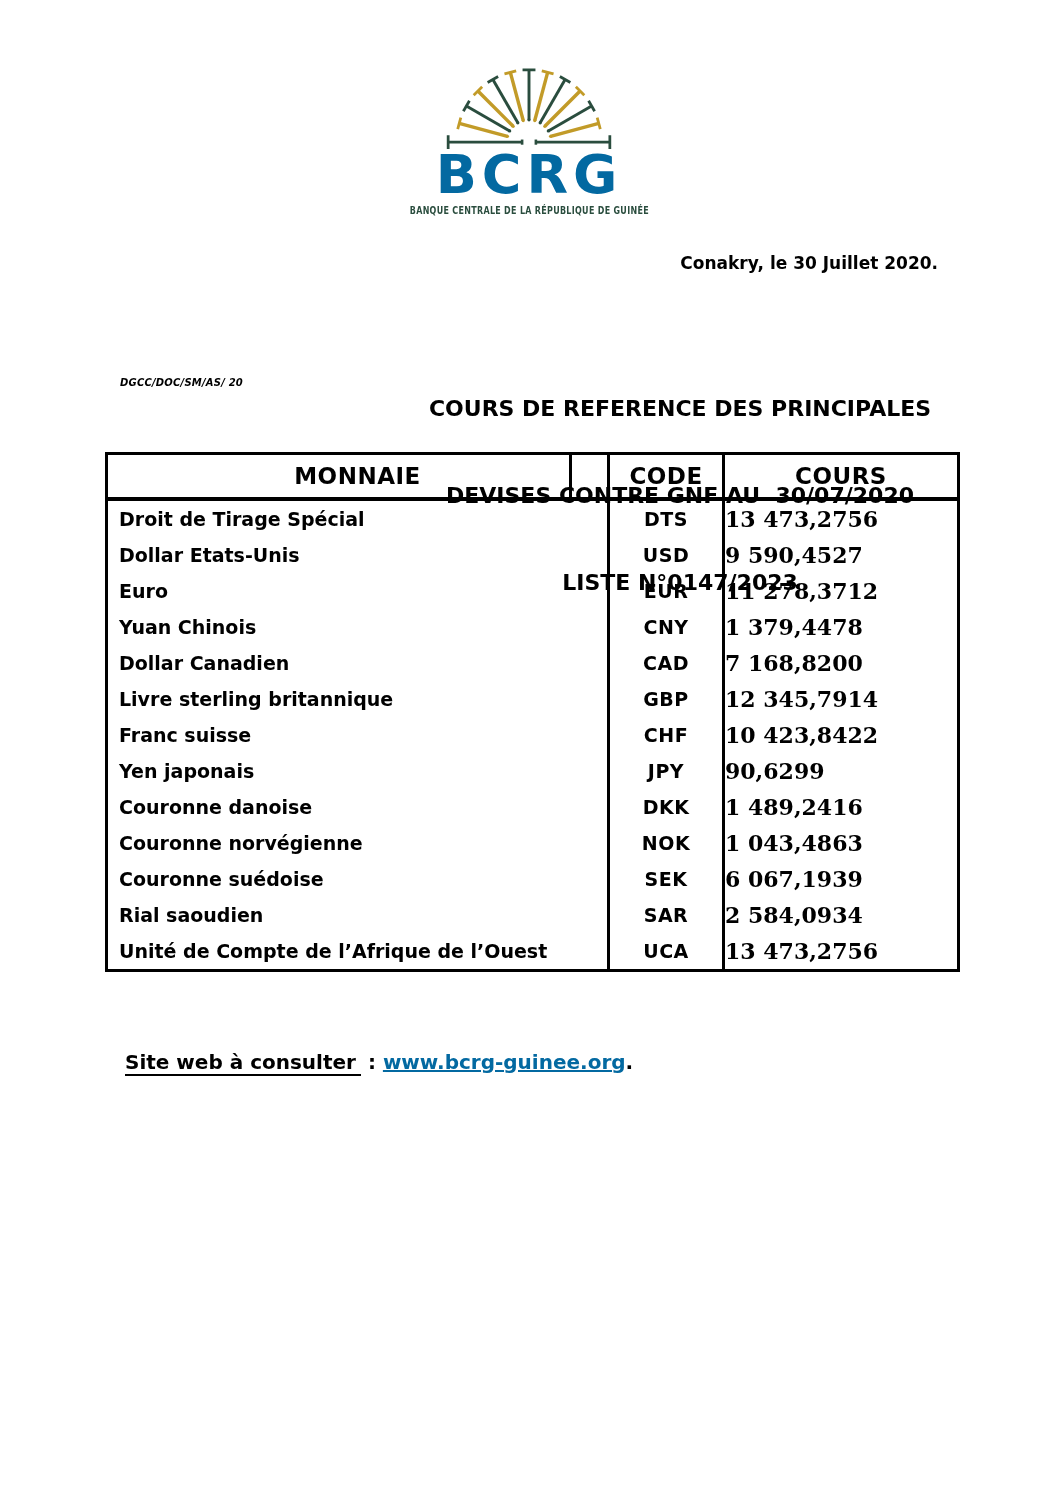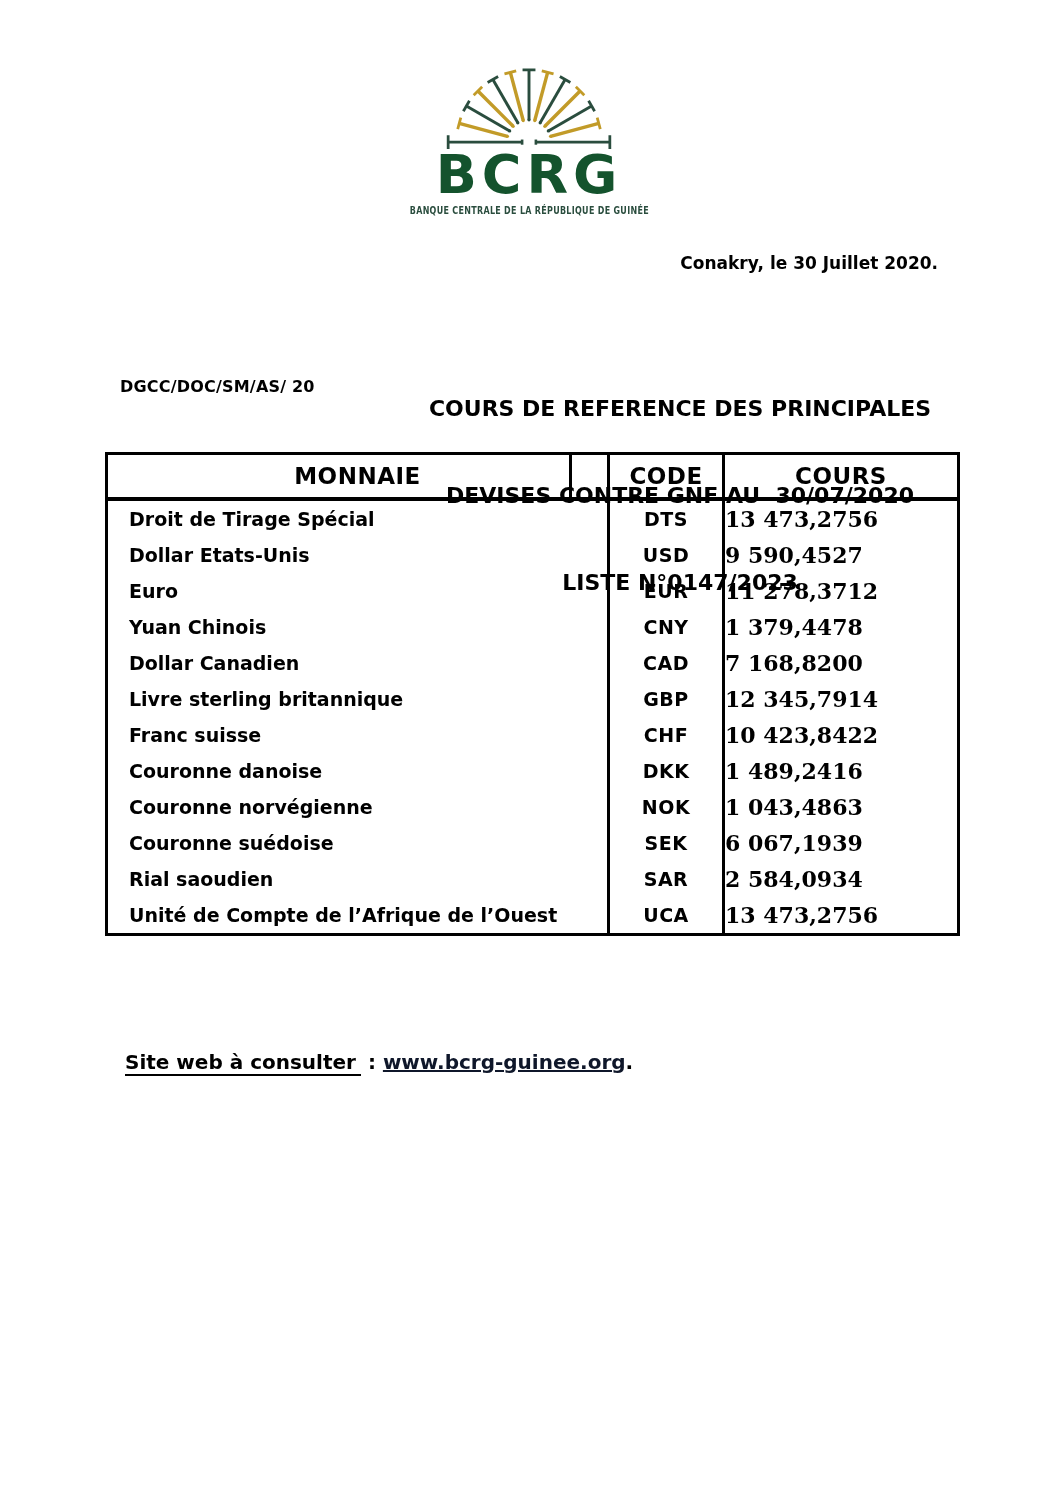--- a/index.html
+++ b/index.html
@@ -8,34 +8,34 @@
     font-family:"DejaVu Sans","Liberation Sans",sans-serif;color:#000;overflow:hidden;
   }
   
   .logo{position:absolute;top:62px;left:0;width:100%;display:flex;flex-direction:column;align-items:center;}
   .sunburst{width:172px;height:88px;display:block;}
   .sunburst line{stroke-linecap:butt;}
   .logo-acronym{font-weight:bold;font-size:54px;line-height:50px;letter-spacing:5px;margin-top:0px;}
   .logo-subtitle{font-weight:bold;font-size:10.5px;letter-spacing:.4px;white-space:nowrap;transform:scaleX(.76);transform-origin:center;margin-top:4px;}
   
   .date-line{position:absolute;top:253px;left:0;width:938px;text-align:right;font-weight:bold;font-size:17px;}
-  .ref-code{position:absolute;top:377px;left:120px;font-weight:bold;font-size:16px;letter-spacing:.2px;}
+  .ref-code{position:absolute;top:377px;left:120px;font-weight:bold;font-size:10px;letter-spacing:.2px;font-style:italic;}
   .doc-title{position:absolute;top:336px;left:408px;width:544px;text-align:center;font-weight:bold;font-size:22px;line-height:29px;white-space:pre;}
   
   .rates-table{
     position:absolute;left:105px;top:452px;width:852px;
     border-collapse:collapse;table-layout:fixed;border:3px solid #000;
   }
   .rates-table th{
     height:42px;padding:0;font-size:23px;font-weight:bold;text-align:center;
     border-bottom:4px solid #000;letter-spacing:.5px;margin-left:28px;
   }
   .rates-table .code-col{border-left:3px solid #000;border-right:3px solid #000;}
   .rates-table td{height:36px;padding:0;vertical-align:middle;}
-  td.cell-monnaie{font-size:19px;font-weight:bold;padding-left:21px;white-space:nowrap;}
+  td.cell-monnaie{font-size:19px;font-weight:bold;padding-left:11px;white-space:nowrap;}
   td.cell-code{font-size:19px;font-weight:bold;text-align:center;letter-spacing:.5px;}
   td.cell-cours{
     font-family:"DejaVu Serif","Liberation Serif",serif;
     font-size:22px;font-weight:bold;text-align:left;padding-right:28px;white-space:nowrap;
   }
   .header-divider-line{position:absolute;left:569px;top:452px;width:3px;height:47px;background:#000;}
   
   .site-line{position:absolute;top:1050px;left:125px;font-weight:bold;font-size:20px;white-space:pre;}
   .site-label{border-bottom:2px solid #000;padding-right:5px;}
   .site-link{text-decoration:underline;cursor:pointer;}
@@ -93,21 +93,21 @@
       <circle class="dot-gold" cx="74.9" cy="93.3" r="1.9" fill="#C29B28"></circle>
 
       <line class="ray-green" x1="108" y1="100" x2="194" y2="100" stroke-width="3.4" stroke="#2A4D3E"></line>
       <line class="ray-green" x1="194" y1="92" x2="194" y2="108" stroke-width="3.2" stroke="#2A4D3E"></line>
       <line class="ray-green" x1="108" y1="97" x2="108" y2="103" stroke-width="3" stroke="#2A4D3E"></line>
 
       <line class="ray-green" x1="92" y1="100" x2="6" y2="100" stroke-width="3.4" stroke="#2A4D3E"></line>
       <line class="ray-green" x1="6" y1="92" x2="6" y2="108" stroke-width="3.2" stroke="#2A4D3E"></line>
       <line class="ray-green" x1="92" y1="97" x2="92" y2="103" stroke-width="3" stroke="#2A4D3E"></line>
     </svg>
-    <div class="logo-acronym ink-green" style="color: #14532d;">BCRG</div>
+    <div class="logo-acronym ink-green" style="color: #0369a1;">BCRG</div>
     <div class="logo-subtitle ink-green" style="color: rgb(42, 77, 62);">BANQUE CENTRALE DE LA RÉPUBLIQUE DE GUINÉE</div>
   </header>
 
   <div class="date-line">Conakry, le 30 Juillet 2020.</div>
 
   <div class="ref-code">DGCC/DOC/SM/AS/ 20</div>
 
   <div class="doc-title">
     <div>COURS DE REFERENCE DES PRINCIPALES</div>
     <div>DEVISES CONTRE GNF AU  30/07/2020</div>
@@ -157,20 +157,25 @@
       <td class="cell-monnaie">Livre sterling britannique</td>
       <td class="cell-code code-col">GBP</td>
       <td class="cell-cours">12 345,7914</td>
     </tr>
         <tr>
       <td class="cell-monnaie">Franc suisse</td>
       <td class="cell-code code-col">CHF</td>
       <td class="cell-cours">10 423,8422</td>
     </tr>
         <tr>
+      <td class="cell-monnaie">Yen japonais</td>
+      <td class="cell-code code-col">JPY</td>
+      <td class="cell-cours">90,6299</td>
+    </tr>
+        <tr>
       <td class="cell-monnaie">Couronne danoise</td>
       <td class="cell-code code-col">DKK</td>
       <td class="cell-cours">1 489,2416</td>
     </tr>
         <tr>
       <td class="cell-monnaie">Couronne norvégienne</td>
       <td class="cell-code code-col">NOK</td>
       <td class="cell-cours">1 043,4863</td>
     </tr>
         <tr>
@@ -185,15 +190,15 @@
     </tr>
         <tr>
       <td class="cell-monnaie">Unité de Compte de l’Afrique de l’Ouest</td>
       <td class="cell-code code-col">UCA</td>
       <td class="cell-cours">13 473,2756</td>
     </tr>
       </tbody>
   </table>
   <div class="header-divider-line"></div>
 
-  <div class="site-line"><span class="site-label">Site web à consulter</span><span> : </span><a class="site-link" href="#" style="color: #0f172a;">www.bcrg-guinee.org</a><span>.</span></div>
+  <div class="site-line"><span class="site-label">Site web à consulter</span><span> : </span><a class="site-link" href="#" style="color: #0369a1;">www.bcrg-guinee.org</a><span>.</span></div>
 
 </div>
 
 </body></html>

